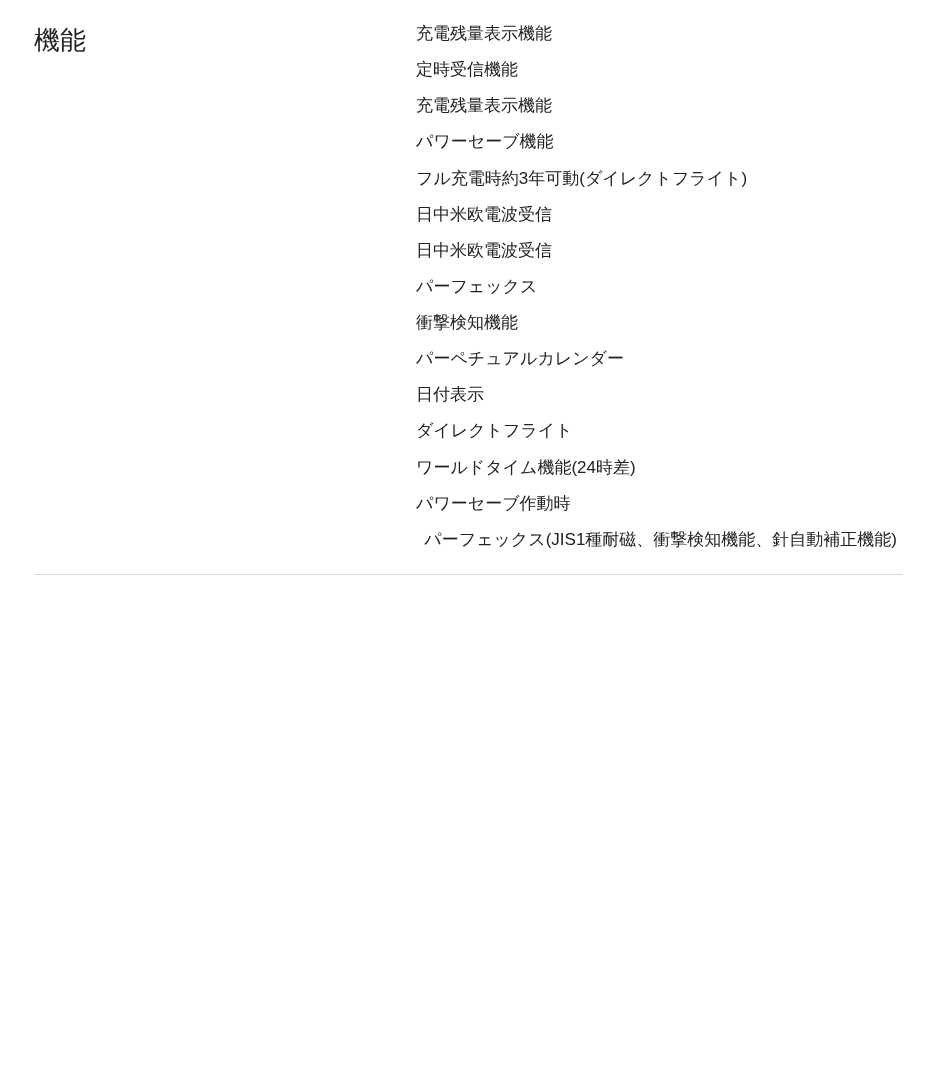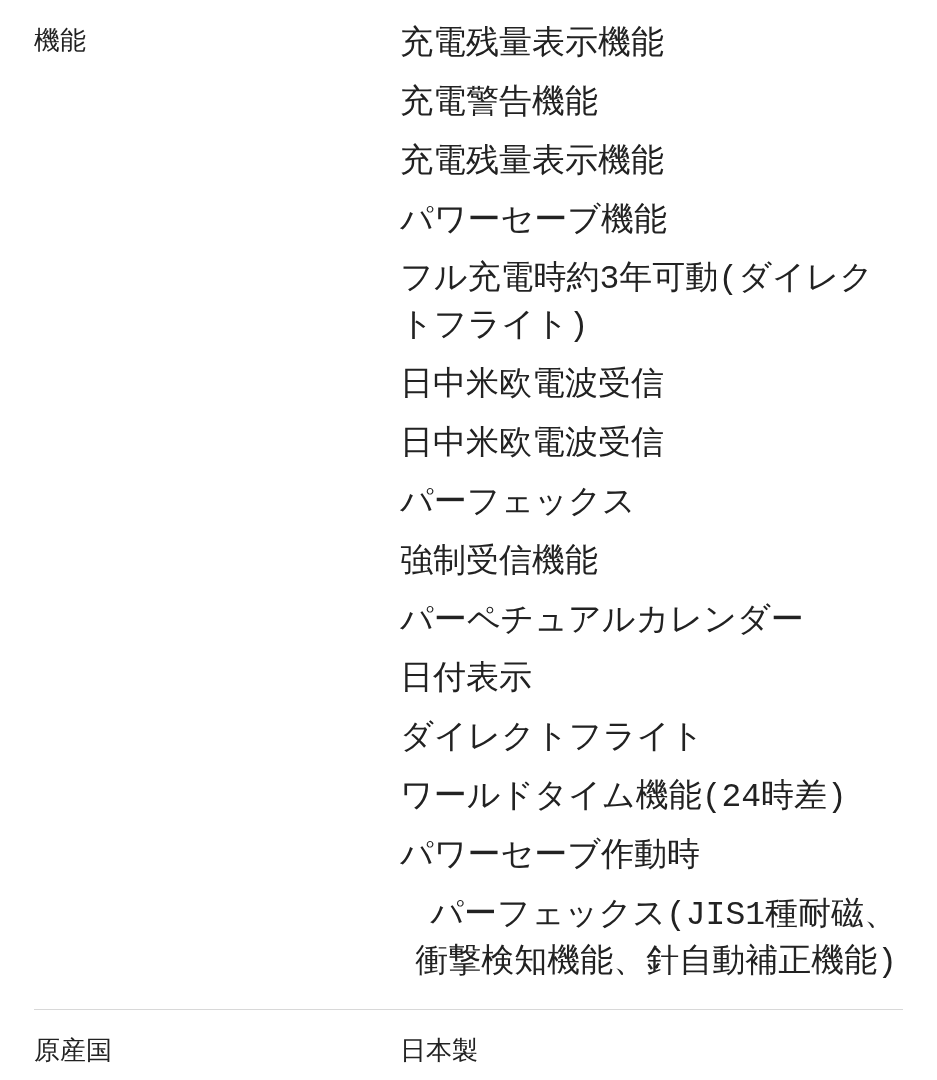--- a/index.html
+++ b/index.html
@@ -39,25 +39,24 @@
     font-weight: 400;
     box-sizing: border-box;
     vertical-align: top;
   }
   .feature-list {
     list-style: none;
     margin: 0;
     padding: 0;
   }
   .feature-list li {
-    margin: 0 0 12px 0;
+    margin: 0 0 12px 16px;
     padding: 0;
-    font-size: 33px;
+    font-size: 17px;
     line-height: 1.42;
-    font-family: Liberation Mono, monospace;
   }
   .feature-list li:last-child {
     margin-bottom: 0;
     text-align: right;
   }
   .row-divider td {
     padding: 0;
   }
   .divider-line {
     height: 1px;
@@ -73,42 +72,36 @@
 </head>
 <body>
 
 <table class="spec-table">
   <tbody>
     <tr class="spec-row">
       <td class="spec-label">機能</td>
       <td class="spec-value">
         <ul class="feature-list">
           <li>充電残量表示機能</li>
-          <li>充電警告機能</li>
+          <li>定時受信機能</li>
           <li>充電残量表示機能</li>
           <li>パワーセーブ機能</li>
           <li>フル充電時約3年可動(ダイレクトフライト)</li>
           <li>日中米欧電波受信</li>
           <li>日中米欧電波受信</li>
           <li>パーフェックス</li>
-          <li>強制受信機能</li>
+          <li>衝撃検知機能</li>
           <li>パーペチュアルカレンダー</li>
           <li>日付表示</li>
           <li>ダイレクトフライト</li>
           <li>ワールドタイム機能(24時差)</li>
           <li>パワーセーブ作動時</li>
           <li>パーフェックス(JIS1種耐磁、衝撃検知機能、針自動補正機能)</li>
         </ul>
       </td>
     </tr>
     <tr class="row-divider">
       <td colspan="2">
         <div class="divider-line"></div>
       </td>
     </tr>
-    <tr class="spec-row">
-      <td class="spec-label">原産国</td>
-      <td class="spec-value">
-        <div class="value-simple">日本製</div>
-      </td>
-    </tr>
   </tbody>
 </table>
 
 </body></html>

